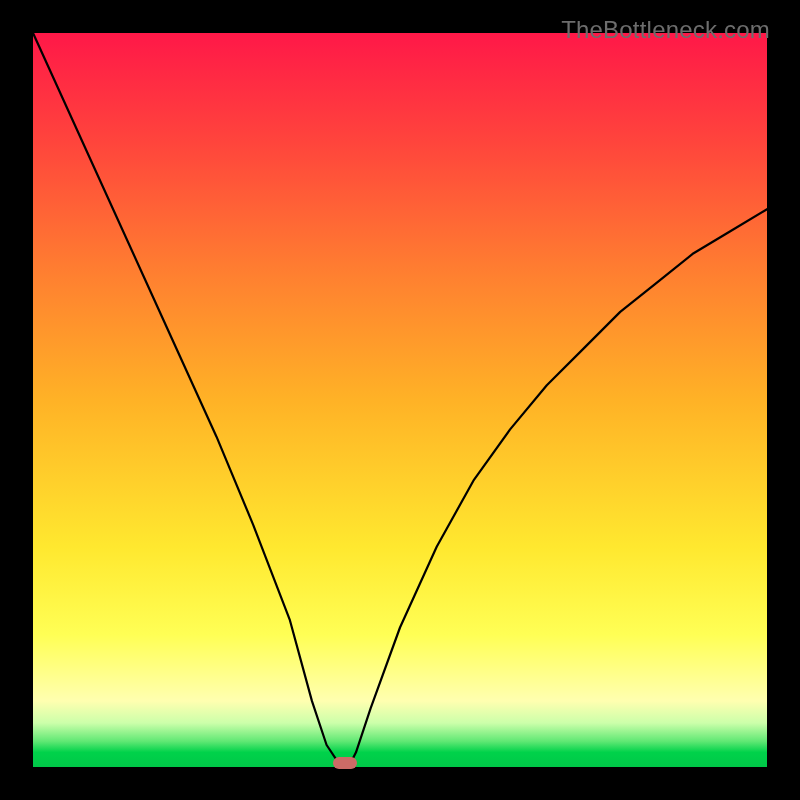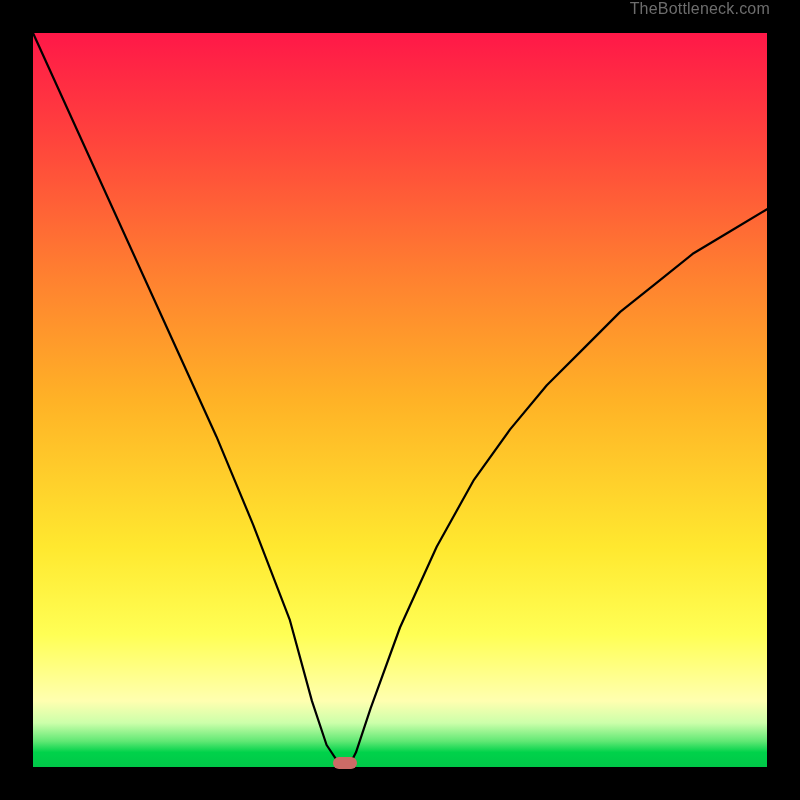--- a/index.html
+++ b/index.html
@@ -36,24 +36,24 @@
       #ffff55 82%,
       #ffffb0 91%,
       #ccffaa 94%,
       #60e874 96.5%,
       #00d24a 98%,
       #00c848 100%
     );
   }
   .watermark {
     position: absolute;
-    top: 0;
+    top: 16px;
     right: 30px;
     color: #6d6d6d;
-    font-size: 16px;
+    font-size: 24px;
     font-weight: 500;
     letter-spacing: 0.2px;
     user-select: none;
   }
   svg.curve {
     position: absolute;
     left: 0;
     top: 0;
     width: 734px;
     height: 734px;

